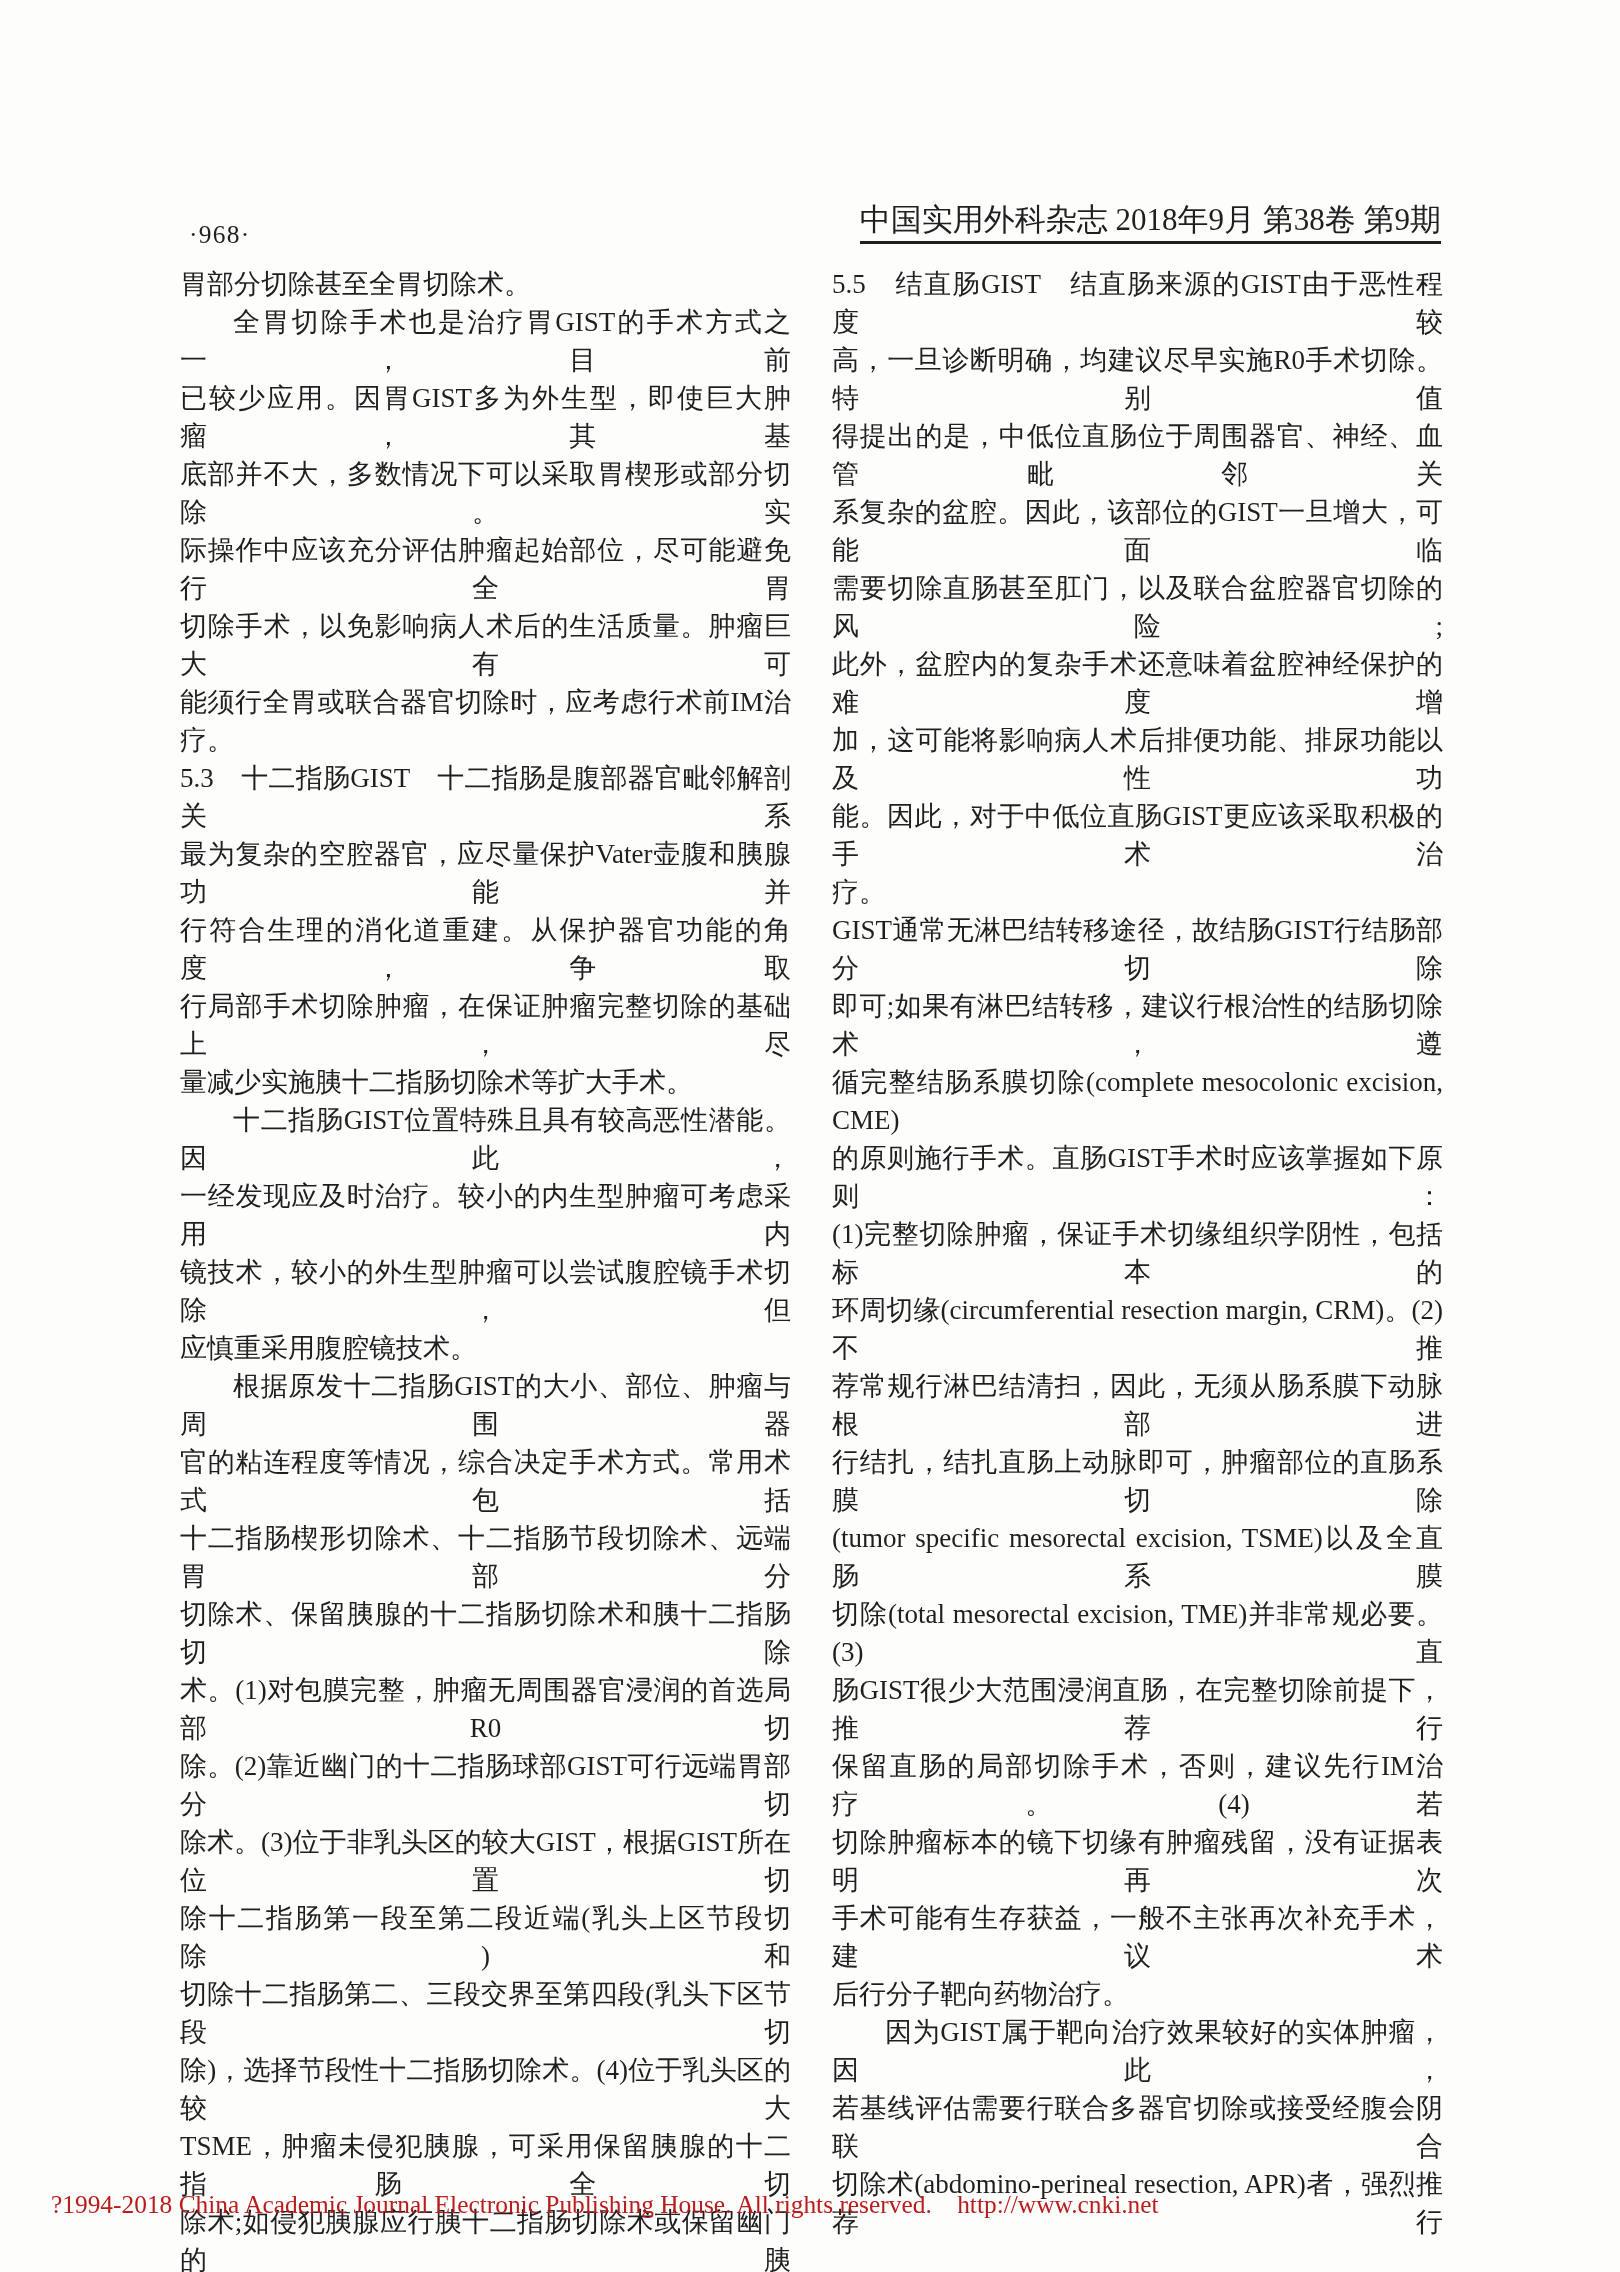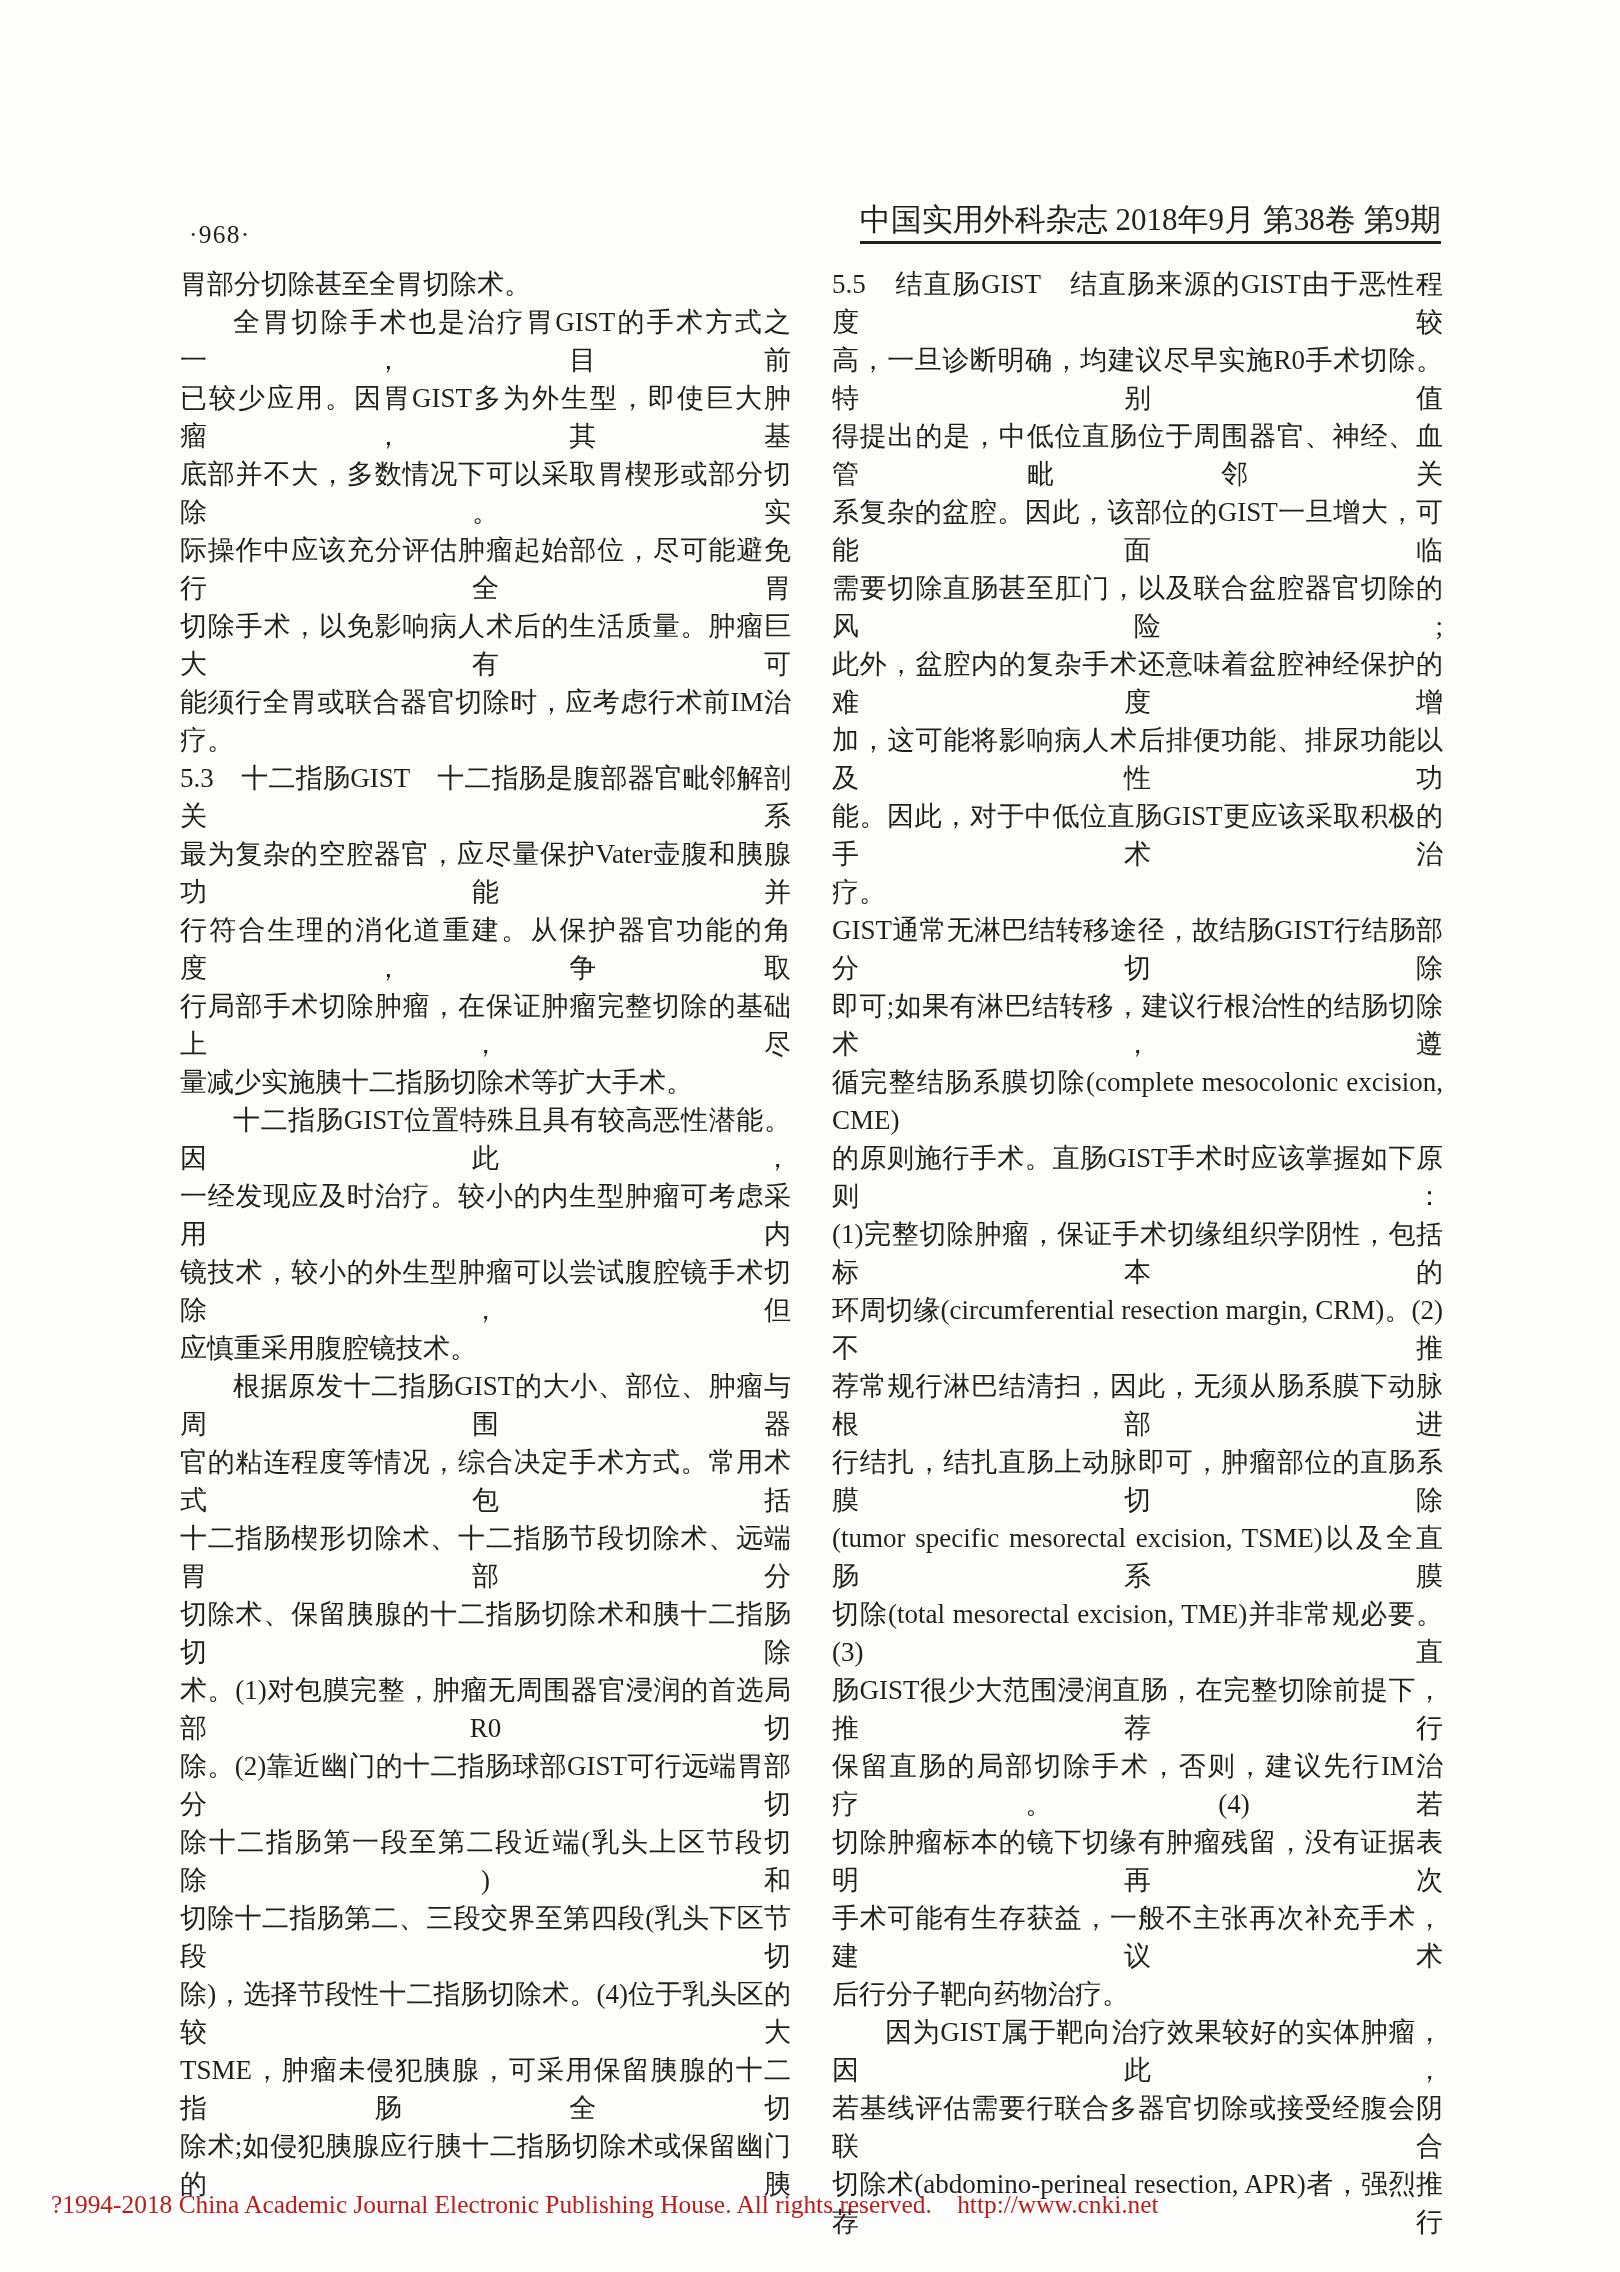--- a/index.html
+++ b/index.html
@@ -67,20 +67,21 @@
       <div class="line indent">十二指肠GIST位置特殊且具有较高恶性潜能。因此，</div>
       <div class="line">一经发现应及时治疗。较小的内生型肿瘤可考虑采用内</div>
       <div class="line">镜技术，较小的外生型肿瘤可以尝试腹腔镜手术切除，但</div>
       <div class="line end">应慎重采用腹腔镜技术。</div>
       <div class="line indent">根据原发十二指肠GIST的大小、部位、肿瘤与周围器</div>
       <div class="line">官的粘连程度等情况，综合决定手术方式。常用术式包括</div>
       <div class="line">十二指肠楔形切除术、十二指肠节段切除术、远端胃部分</div>
       <div class="line">切除术、保留胰腺的十二指肠切除术和胰十二指肠切除</div>
       <div class="line">术。(1)对包膜完整，肿瘤无周围器官浸润的首选局部R0切</div>
       <div class="line">除。(2)靠近幽门的十二指肠球部GIST可行远端胃部分切</div>
+      <div class="line">除术。(3)位于非乳头区的较大GIST，根据GIST所在位置切</div>
       <div class="line">除十二指肠第一段至第二段近端(乳头上区节段切除)和</div>
       <div class="line">切除十二指肠第二、三段交界至第四段(乳头下区节段切</div>
       <div class="line">除)，选择节段性十二指肠切除术。(4)位于乳头区的较大</div>
       <div class="line">TSME，肿瘤未侵犯胰腺，可采用保留胰腺的十二指肠全切</div>
       <div class="line">除术;如侵犯胰腺应行胰十二指肠切除术或保留幽门的胰</div>
     </div>
 
   <div class="col col-right">
       <div class="line">5.5　结直肠GIST　结直肠来源的GIST由于恶性程度较</div>
       <div class="line">高，一旦诊断明确，均建议尽早实施R0手术切除。特别值</div>

